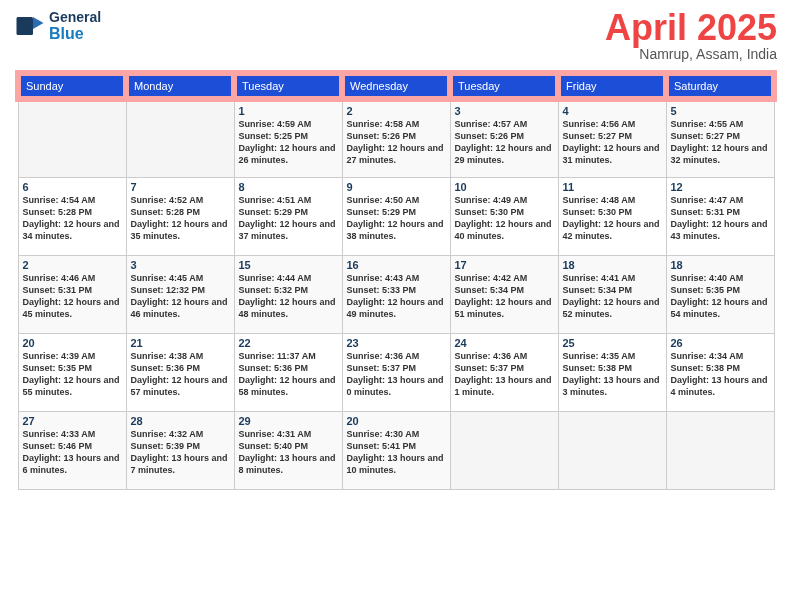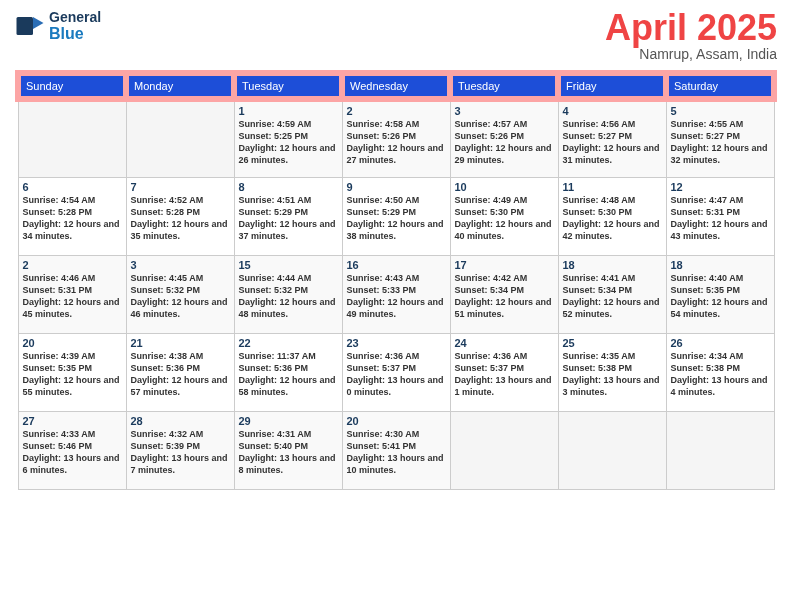--- a/index.html
+++ b/index.html
@@ -231,21 +231,21 @@
           <td>
             <span class="day-num">2</span>
             <div class="day-info">Sunrise: 4:46 AM
 Sunset: 5:31 PM
 Daylight: 12 hours
 and 45 minutes.</div>
           </td>
           <td>
             <span class="day-num">3</span>
             <div class="day-info">Sunrise: 4:45 AM
-Sunset: 5:32 PM
+Sunset: 12:32 PM
 Daylight: 12 hours
 and 46 minutes.</div>
           </td>
           <td>
             <span class="day-num">15</span>
             <div class="day-info">Sunrise: 4:44 AM
 Sunset: 5:32 PM
 Daylight: 12 hours
 and 48 minutes.</div>
           </td>

